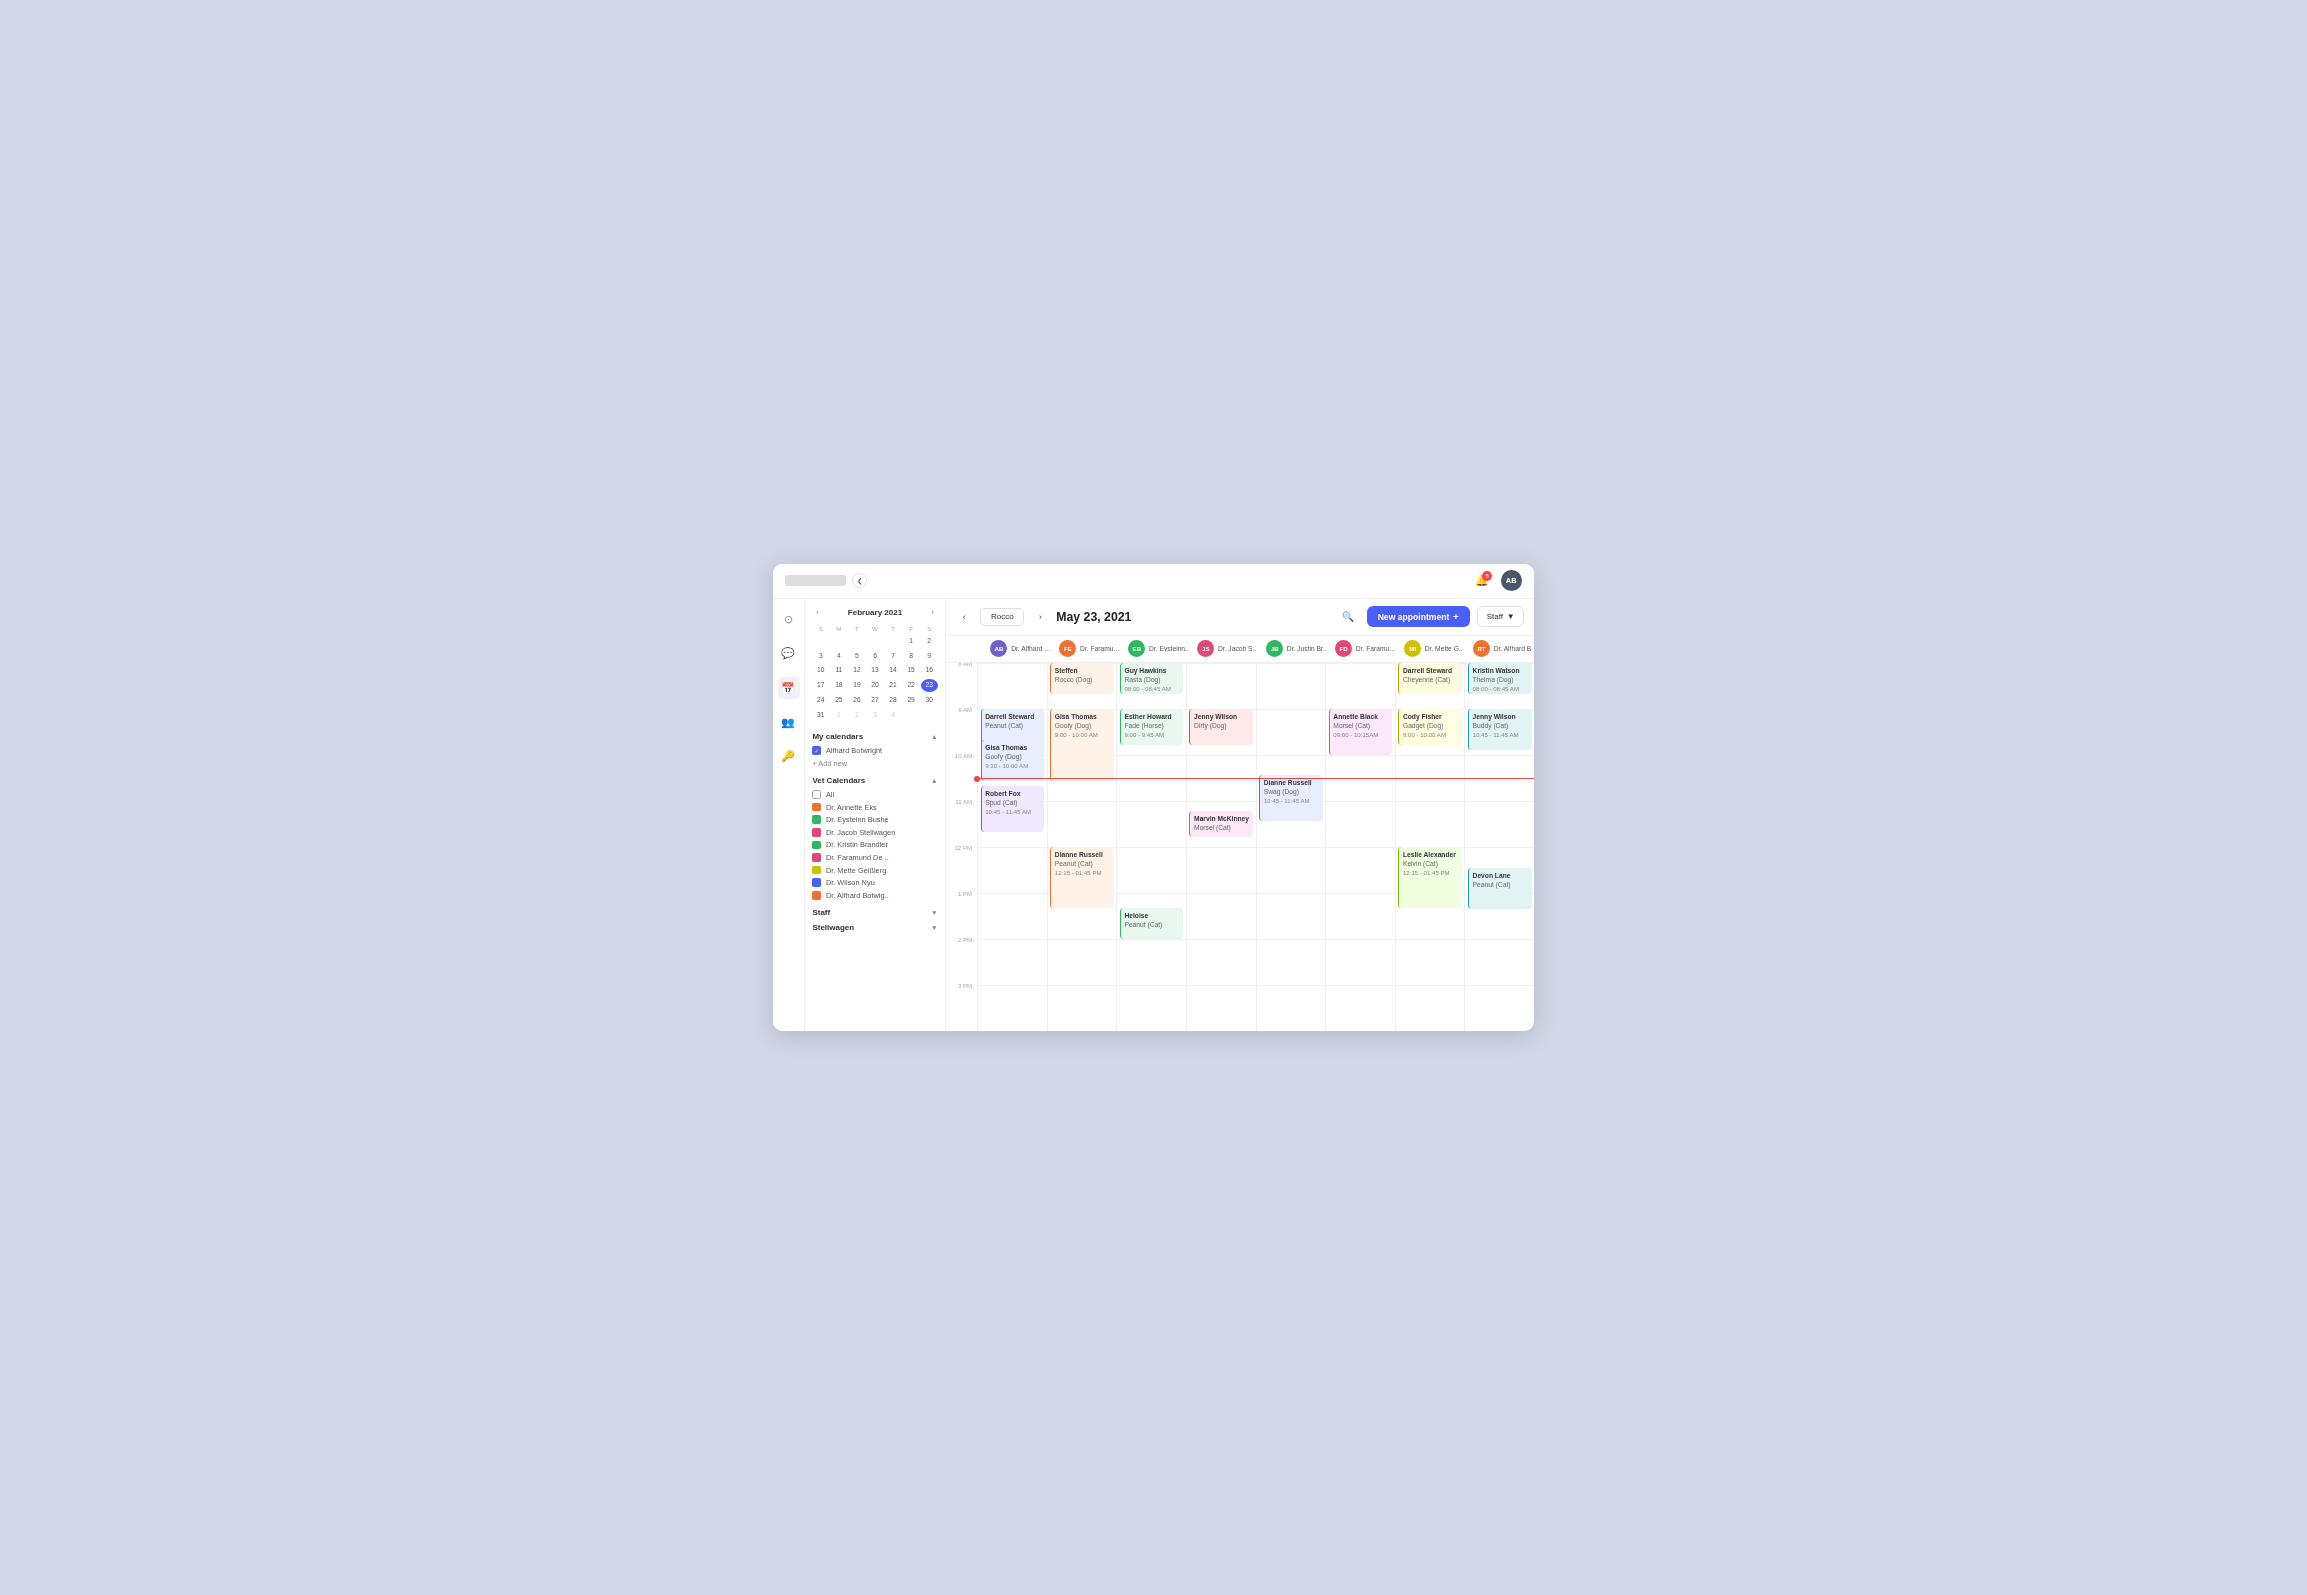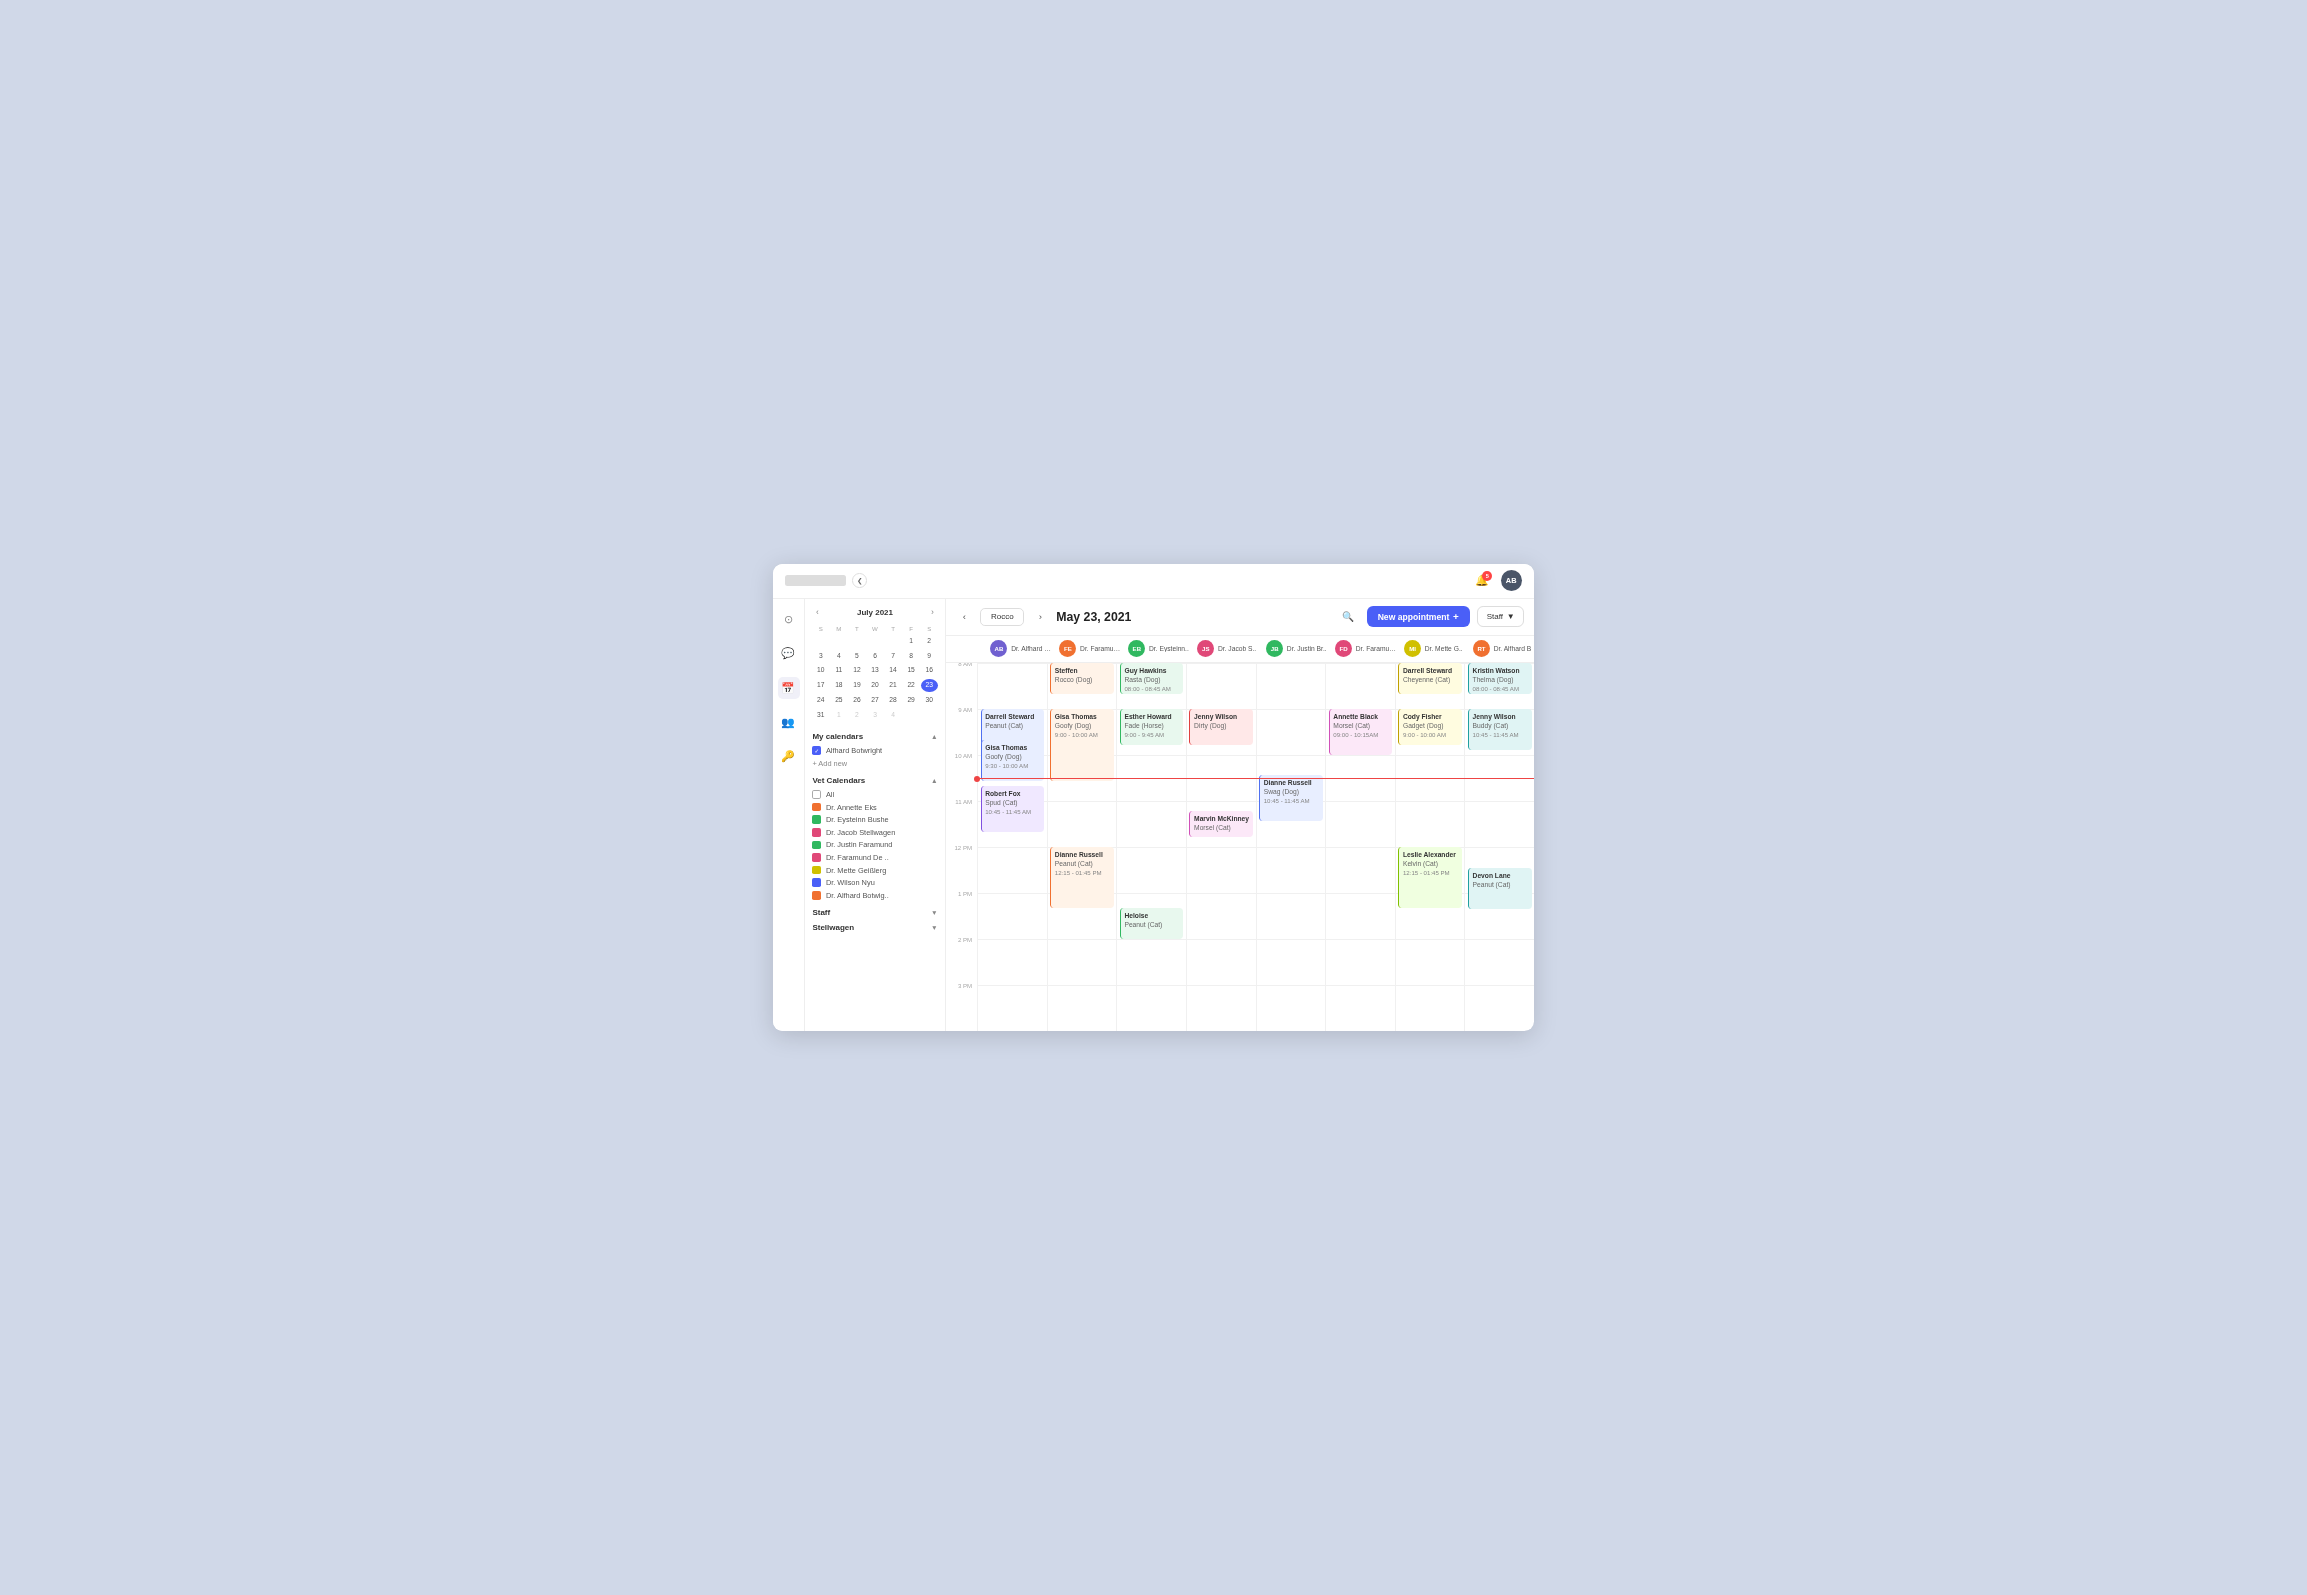--- a/index.html
+++ b/index.html
@@ -470,21 +470,21 @@
       <div class="icon-nav-item active">📅</div>
       <div class="icon-nav-item">👥</div>
       <div class="icon-nav-item">🔑</div>
     </div>
 
     <div class="sidebar">
 
       <div class="mini-calendar">
         <div class="mini-cal-header">
           <button class="mini-cal-nav">‹</button>
-          <span>July 2021</span>
+          <span>February 2021</span>
           <button class="mini-cal-nav">›</button>
         </div>
         <div class="mini-cal-grid" id="mini-cal-days">
         <div class="mini-cal-day-header">S</div>
             <div class="mini-cal-day-header">M</div>
             <div class="mini-cal-day-header">T</div>
             <div class="mini-cal-day-header">W</div>
             <div class="mini-cal-day-header">T</div>
             <div class="mini-cal-day-header">F</div>
             <div class="mini-cal-day-header">S</div>
@@ -564,21 +564,21 @@
             <div class="cal-item">
               <div class="cal-dot" style="background:#30b860;border-radius:1.8px;"></div>
               <span>Dr. Eysteinn Bushe</span>
             </div>
             <div class="cal-item">
               <div class="cal-dot" style="background:#e04878;border-radius:1.8px;"></div>
               <span>Dr. Jacob Stellwagen</span>
             </div>
             <div class="cal-item">
               <div class="cal-dot" style="background:#30b860;border-radius:1.8px;"></div>
-              <span>Dr. Justin Faramund</span>
+              <span>Dr. Kristin Brandler</span>
             </div>
             <div class="cal-item">
               <div class="cal-dot" style="background:#e04878;border-radius:1.8px;"></div>
               <span>Dr. Faramund De ..</span>
             </div>
             <div class="cal-item">
               <div class="cal-dot" style="background:#d0c000;border-radius:1.8px;"></div>
               <span>Dr. Mette Geißlerg</span>
             </div>
             <div class="cal-item">

